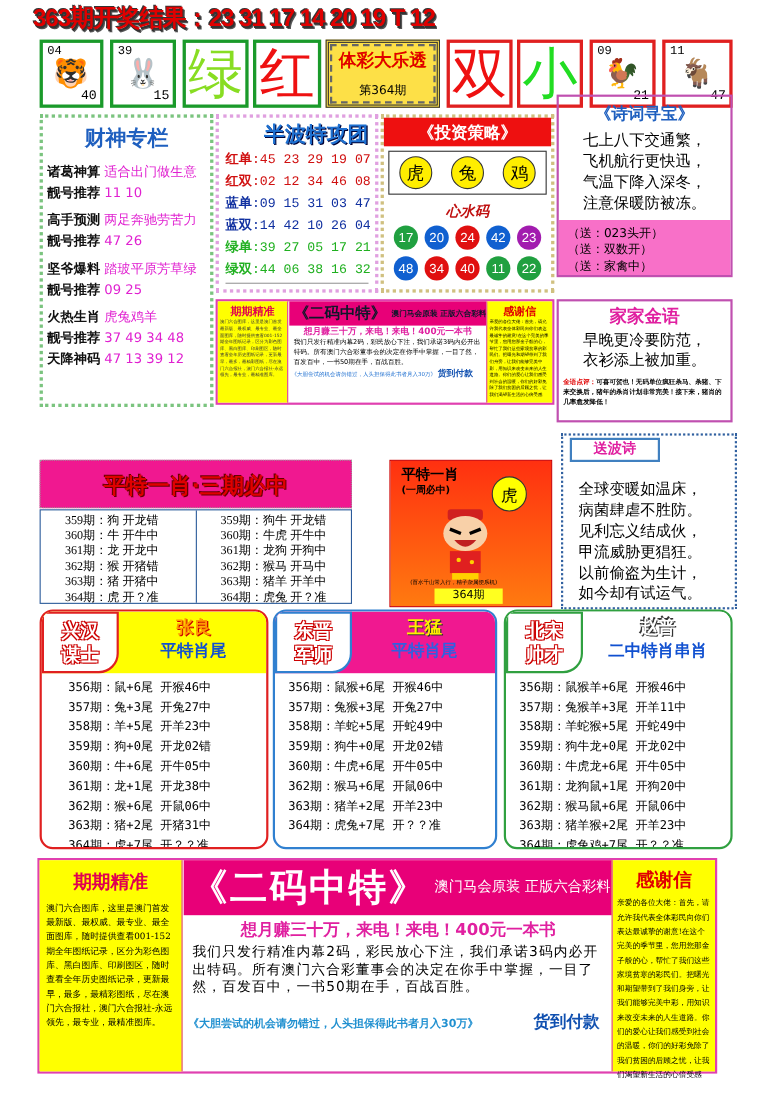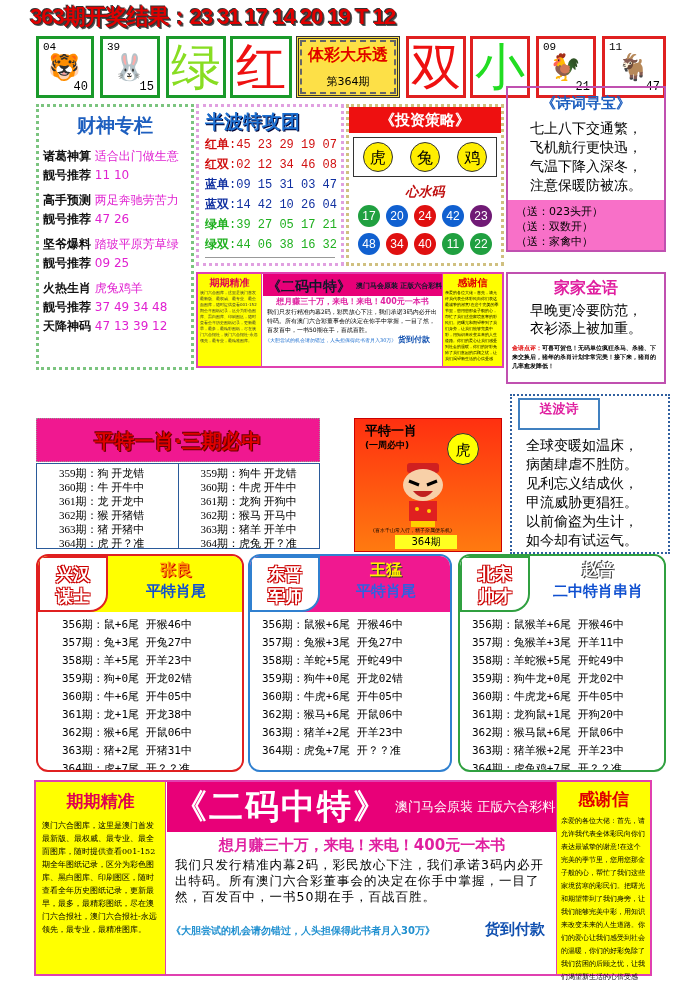--- a/index.html
+++ b/index.html
@@ -18,21 +18,21 @@
 .center-tile .t2{font-size:11px;margin-top:8px;}
 
 .p1{left:36px;top:104px;width:158px;height:266px;border:3px dotted #7bc47f;padding:6px 4px;}
 .p1 .ttl{text-align:center;font-size:19px;font-weight:bold;color:#1e5fbf;margin-bottom:8px;}
 .p1 .row{font-size:12px;line-height:19px;white-space:nowrap;}
 .p1 .lab{font-weight:bold;color:#111;}
 .p1 .val{color:#e020d0;}
 .p1 .gap{height:6px;}
 
 .p2{left:196px;top:104px;width:148px;height:162px;border:3px dotted #e0a0e0;padding:2px 6px;}
-.p2 .ttl{text-align:left;font-size:19px;font-weight:bold;color:#1e70d0;text-shadow:1px 1px 0 #003;}
+.p2 .ttl{text-align:right;font-size:19px;font-weight:bold;color:#1e70d0;text-shadow:1px 1px 0 #003;}
 .p2 .row{font-size:12px;line-height:19px;font-family:"Liberation Mono",monospace;white-space:nowrap;}
 .p2 .row b{font-family:"DejaVu Sans",sans-serif;}
 .p2 hr{border:none;border-top:1px solid #999;margin-top:2px;}
 
 .p3{left:346px;top:104px;width:158px;height:162px;border:3px dotted #d0c080;}
 .p3 .ttl{background:#ee1010;color:#fff;text-align:center;font-size:15px;font-weight:bold;height:26px;line-height:26px;}
 .p3 .zodbox{margin:4px 4px;border:1px solid #333;height:40px;display:flex;justify-content:space-around;align-items:center;}
 .ball-y{width:30px;height:30px;border-radius:50%;background:#ffee00;border:1px solid #333;text-align:center;line-height:30px;font-size:16px;}
 .p3 .sub{text-align:center;color:#c01010;font-size:13px;font-style:italic;font-weight:bold;margin:6px 0 4px;}
 .p3 .balls{display:flex;justify-content:space-around;padding:0 6px;margin-bottom:6px;}
@@ -70,21 +70,21 @@
 
 .god{left:354px;top:418px;width:148px;height:134px;background:linear-gradient(#ff3010,#ff7a10);border:1px solid #c00;}
 .god .t{position:absolute;left:10px;top:3px;font-size:13px;font-weight:bold;}
 .god .s{position:absolute;left:10px;top:20px;font-size:9px;font-weight:bold;}
 .god .tiger{position:absolute;left:92px;top:14px;width:32px;height:32px;border-radius:50%;background:#ffff00;border:1px solid #333;text-align:center;line-height:32px;font-size:15px;}
 .god .face{position:absolute;left:38px;top:42px;width:60px;height:70px;}
 .god .foot{position:absolute;left:18px;bottom:18px;font-size:5px;}
 .god .per{position:absolute;left:40px;bottom:2px;width:62px;height:14px;background:#ffff20;text-align:center;font-size:10px;line-height:14px;}
 
 .p6{left:510px;top:394px;width:160px;height:160px;border:2px dotted #3060a0;}
-.p6 .ttl{position:absolute;left:6px;top:2px;width:82px;height:32px;border:2px solid #4080c0;text-align:center;line-height:18px;color:#e020a0;font-weight:bold;font-size:13px;}
+.p6 .ttl{position:absolute;left:6px;top:2px;width:82px;height:22px;border:2px solid #4080c0;text-align:center;line-height:18px;color:#e020a0;font-weight:bold;font-size:13px;}
 .p6 .poem{position:absolute;left:14px;top:40px;font-size:14px;line-height:19px;}
 
 .card{top:554px;height:218px;border:2px solid #e02020;border-radius:12px;overflow:hidden;background:#fff;}
 .card .hd{height:56px;position:relative;}
 .card .tag{position:absolute;left:0;top:0;width:70px;height:56px;border:2px solid;border-radius:0 0 18px 0;background:#fff;text-align:center;font-size:17px;font-weight:bold;line-height:22px;padding-top:5px;color:#fff;text-shadow:1px 1px 0 #c00,-1px -1px 0 #c00,1px -1px 0 #c00,-1px 1px 0 #c00;}
 .card .nm{position:absolute;left:72px;right:0;top:4px;text-align:center;font-size:16px;font-weight:bold;}
 .card .sub{position:absolute;left:72px;right:0;top:26px;text-align:center;font-size:15px;font-weight:bold;}
 .card .rows{padding:4px 0 0 24px;font-size:11px;line-height:18px;font-family:"DejaVu Sans Mono",monospace;white-space:nowrap;}
 
 .ad2{left:34px;top:780px;width:618px;height:196px;border:2px solid #e040b0;}
@@ -178,21 +178,21 @@
     <div class="ball-y">虎</div>
     <div class="ball-y">兔</div>
     <div class="ball-y">鸡</div>
   </div>
   <div class="sub">心水码</div>
   <div class="balls">
     <div class="ball" style="background:#20a040">17</div>
     <div class="ball" style="background:#1060d0">20</div>
     <div class="ball" style="background:#e01010">24</div>
     <div class="ball" style="background:#1060d0">42</div>
-    <div class="ball" style="background:#701a75">23</div>
+    <div class="ball" style="background:#a21caf">23</div>
   </div>
   <div class="balls">
     <div class="ball" style="background:#1060d0">48</div>
     <div class="ball" style="background:#e01010">34</div>
     <div class="ball" style="background:#e01010">40</div>
     <div class="ball" style="background:#20a040">11</div>
     <div class="ball" style="background:#20a040">22</div>
   </div>
 </div>
 

